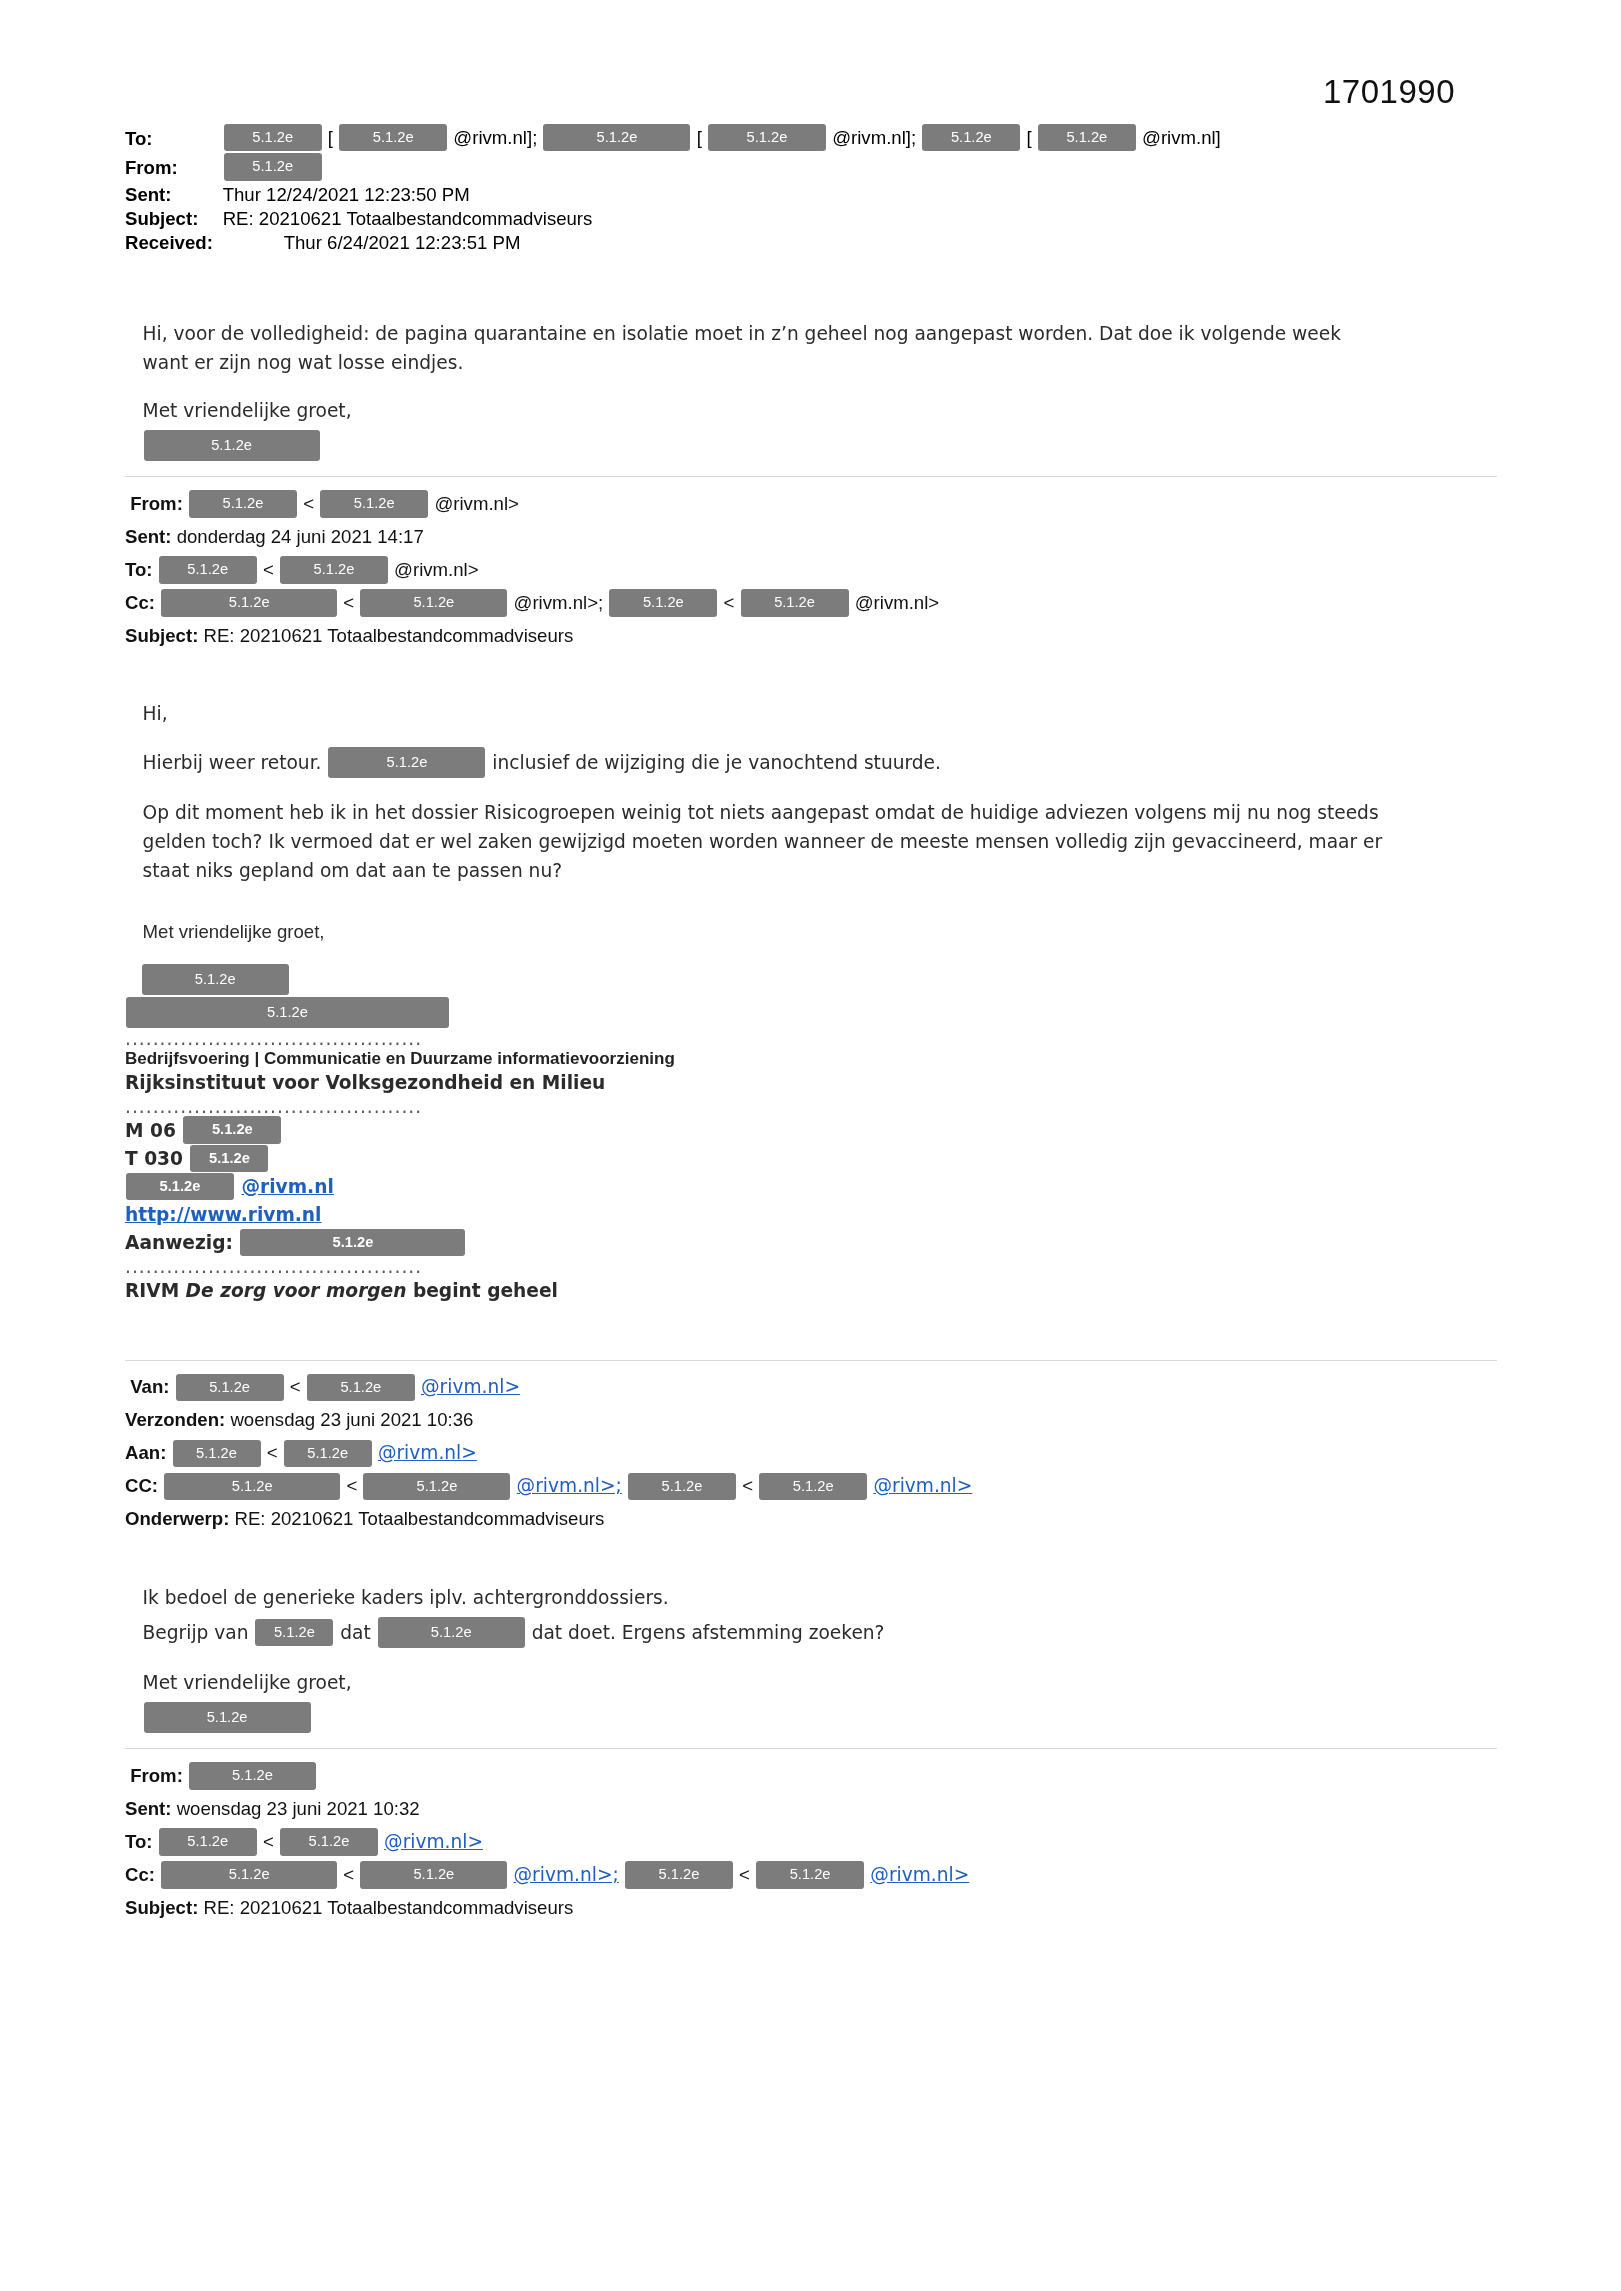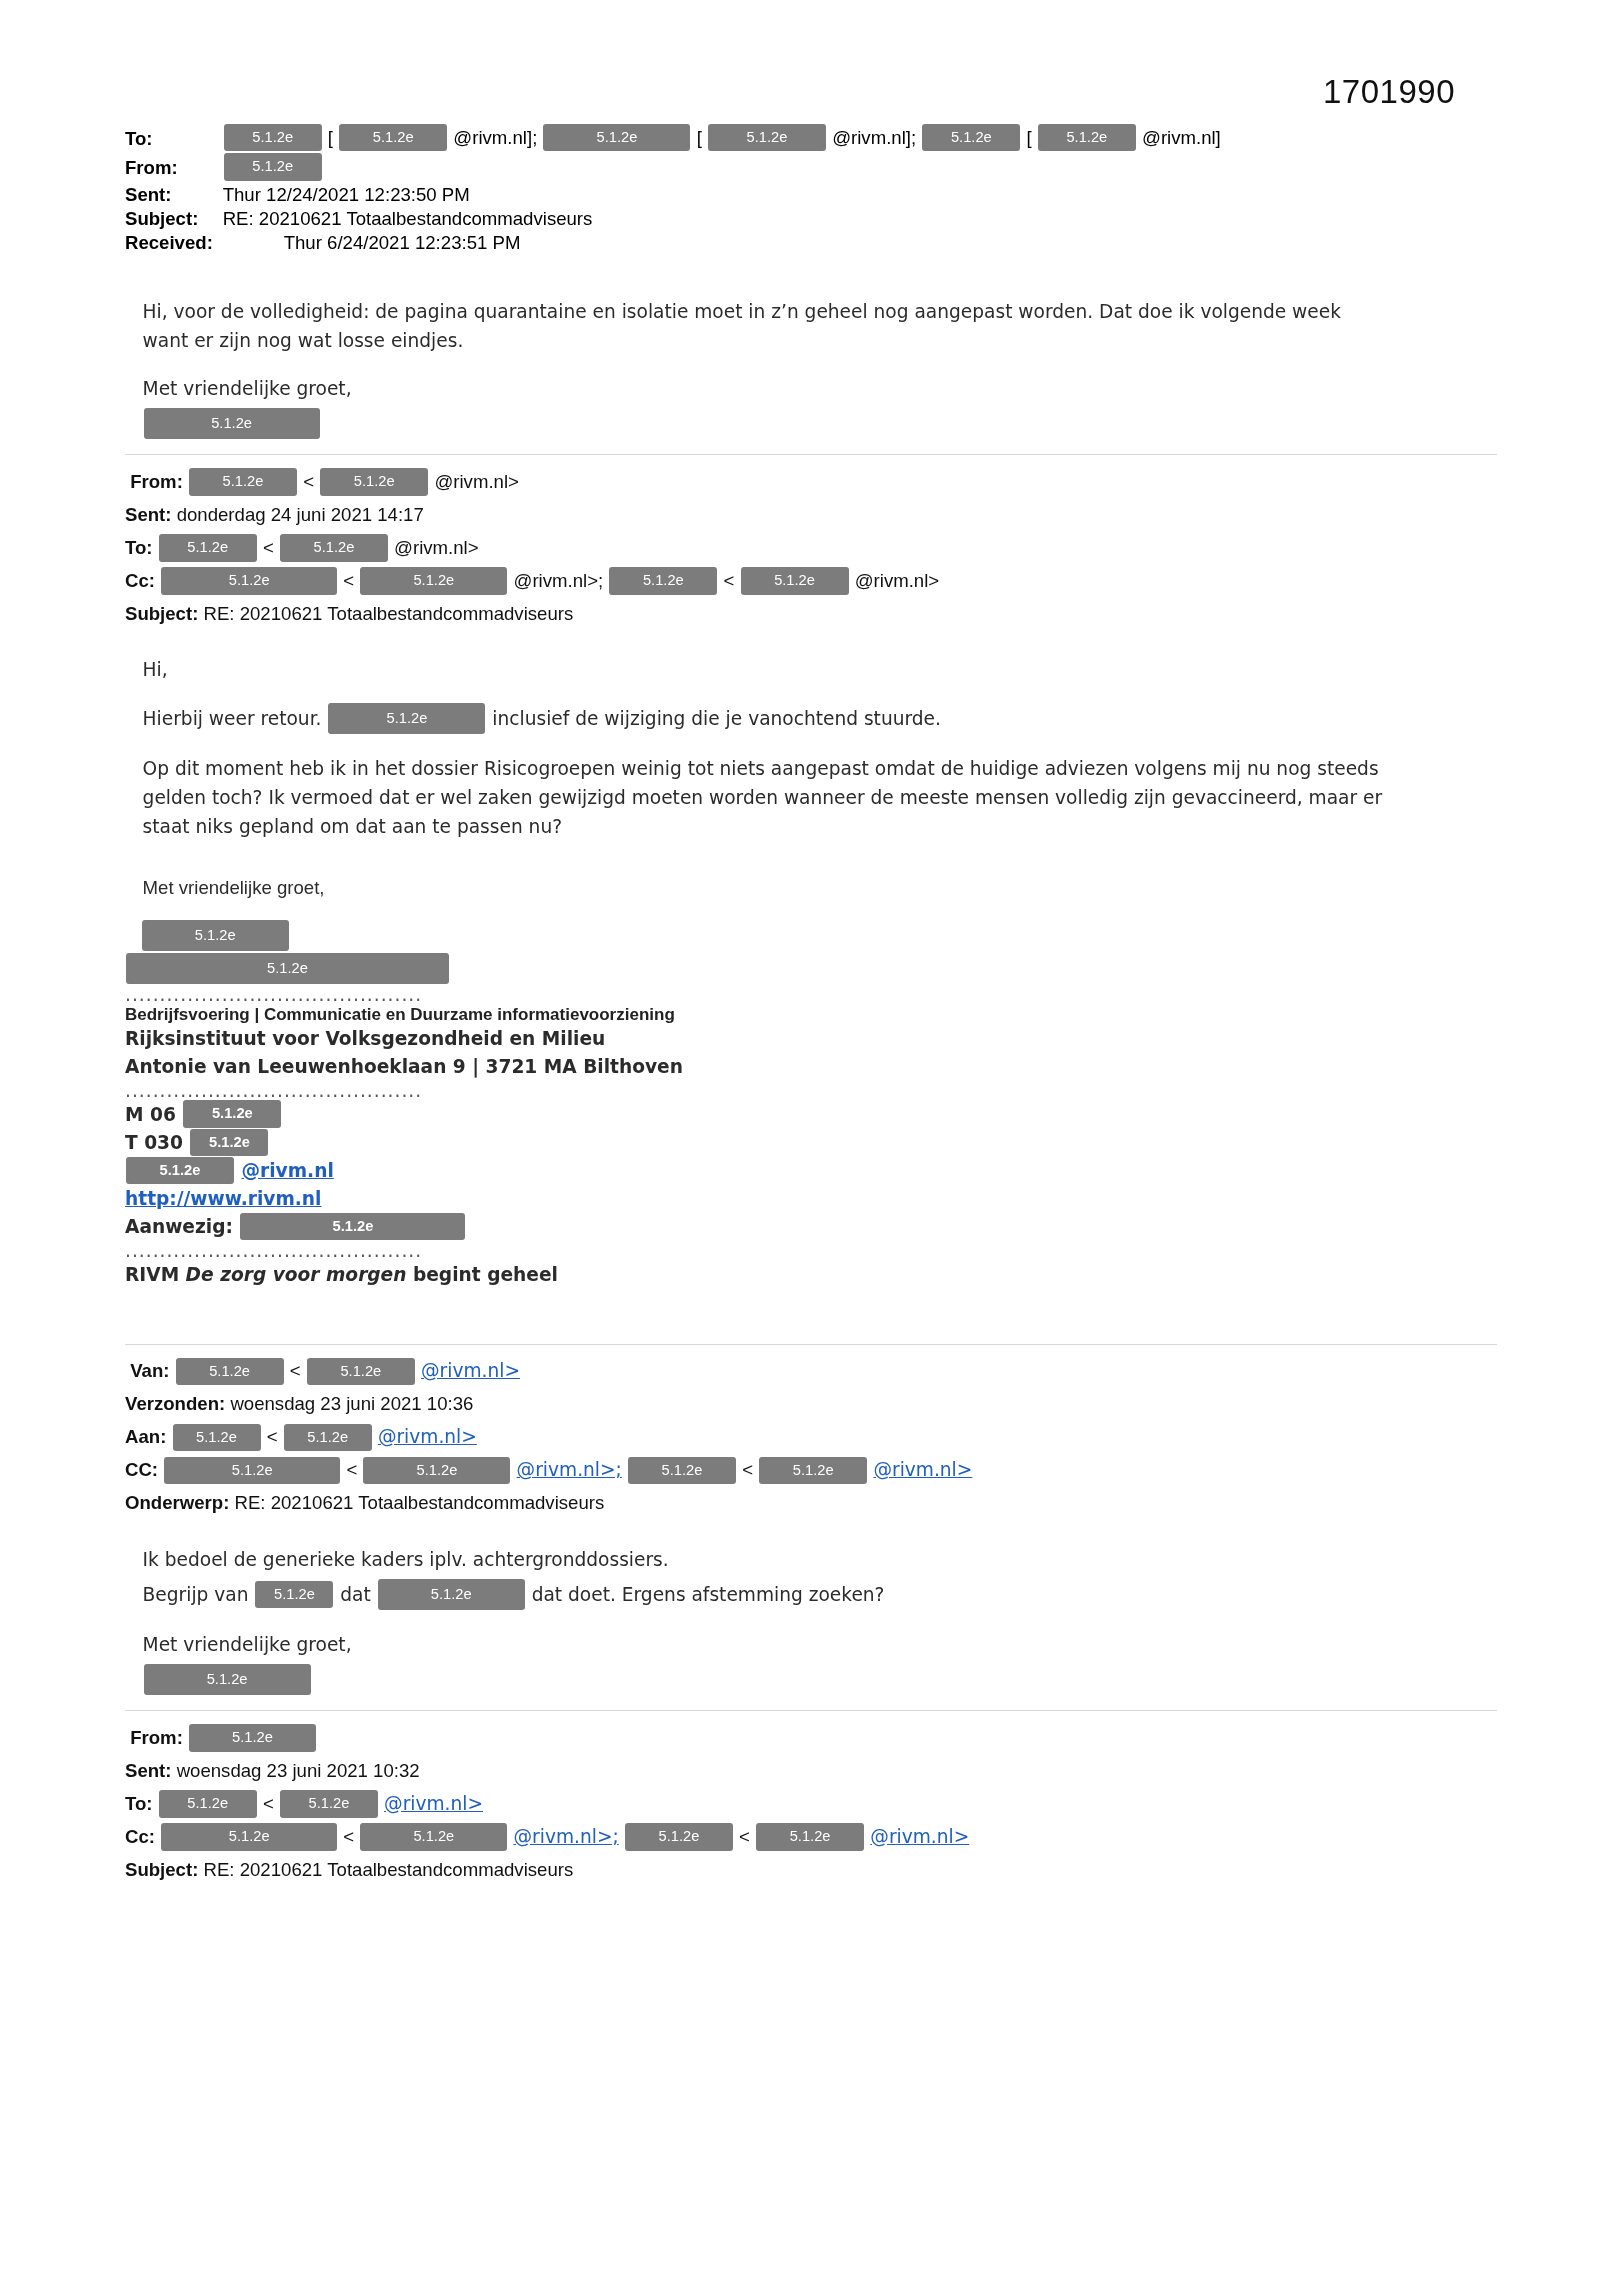--- a/index.html
+++ b/index.html
@@ -93,21 +93,21 @@
     margin: 13.7px 0 9.8px 0;
   }
 
   .body-text {
     font-family: "DejaVu Sans", sans-serif;
     font-size: 18.6px;
     line-height: 29px;
     color: #2b2b2b;
     margin: 0 0 5.9px 0;
   }
-  .indent { margin-left: 17.6px; }
+  .indent { margin-left: 17.6px; margin-top: 22px; }
   .gap-sm { height: 13.7px; }
   .gap-md { height: 25.5px; }
   .gap-lg { height: 41px; }
 
   .quote-hdr {
     font-family: "Liberation Sans", sans-serif;
     font-size: 18.6px;
     line-height: 33px;
     color: #111;
   }
@@ -261,21 +261,20 @@
     <div>
       <div style="margin-left:15.7px;">
         <span class="red w150 tall">5.1.2e</span>
       </div>
       <div style="margin-left:0px; margin-top:2px;">
         <span class="red w330 tall" style="width:323px;">5.1.2e</span>
       </div>
       <div class="dots">...........................................</div>
       <div class="sig-title">Bedrijfsvoering | Communicatie en Duurzame informatievoorziening</div>
       <div class="sig-line">Rijksinstituut voor Volksgezondheid en Milieu</div>
-      <div class="sig-line">Antonie van Leeuwenhoeklaan 9 | 3721 MA Bilthoven</div>
       <div class="dots">...........................................</div>
       <div class="sig-line">
         <span>M 06</span>
         <span class="red w100">5.1.2e</span>
       </div>
       <div class="sig-line">
         <span>T 030</span>
         <span class="red w80">5.1.2e</span>
       </div>
       <div class="sig-line">

